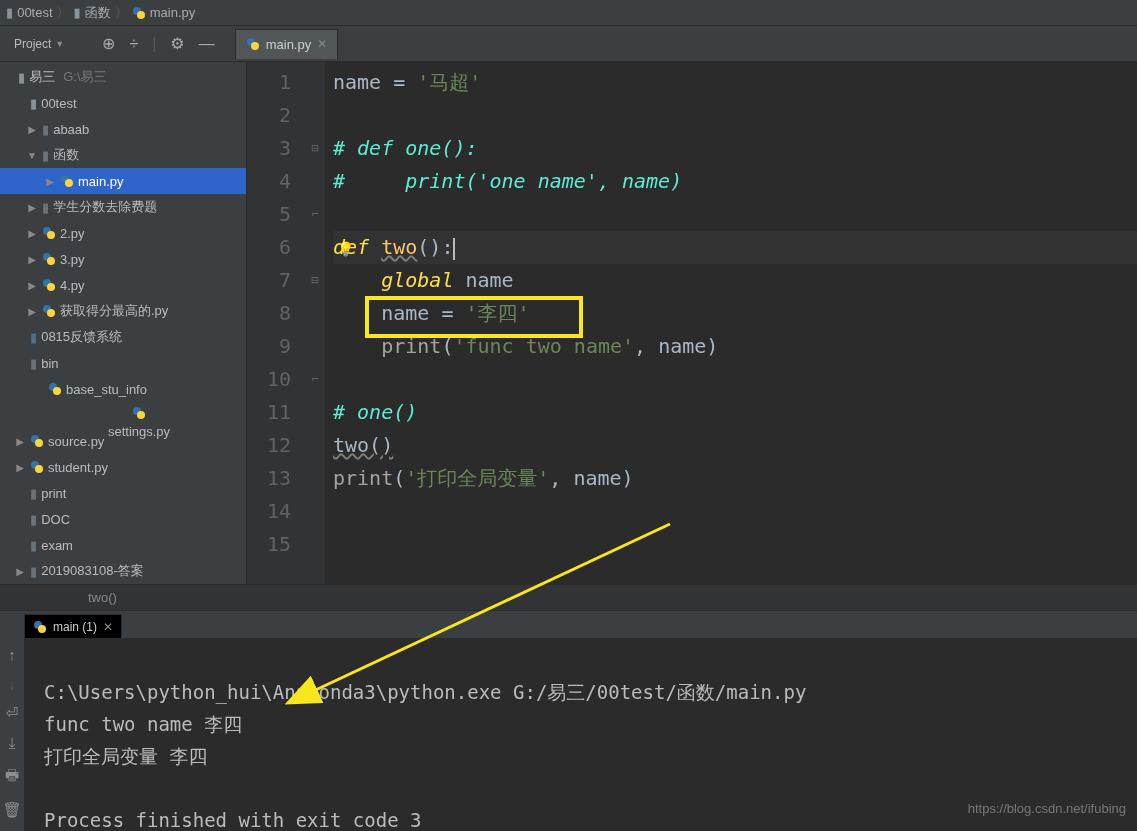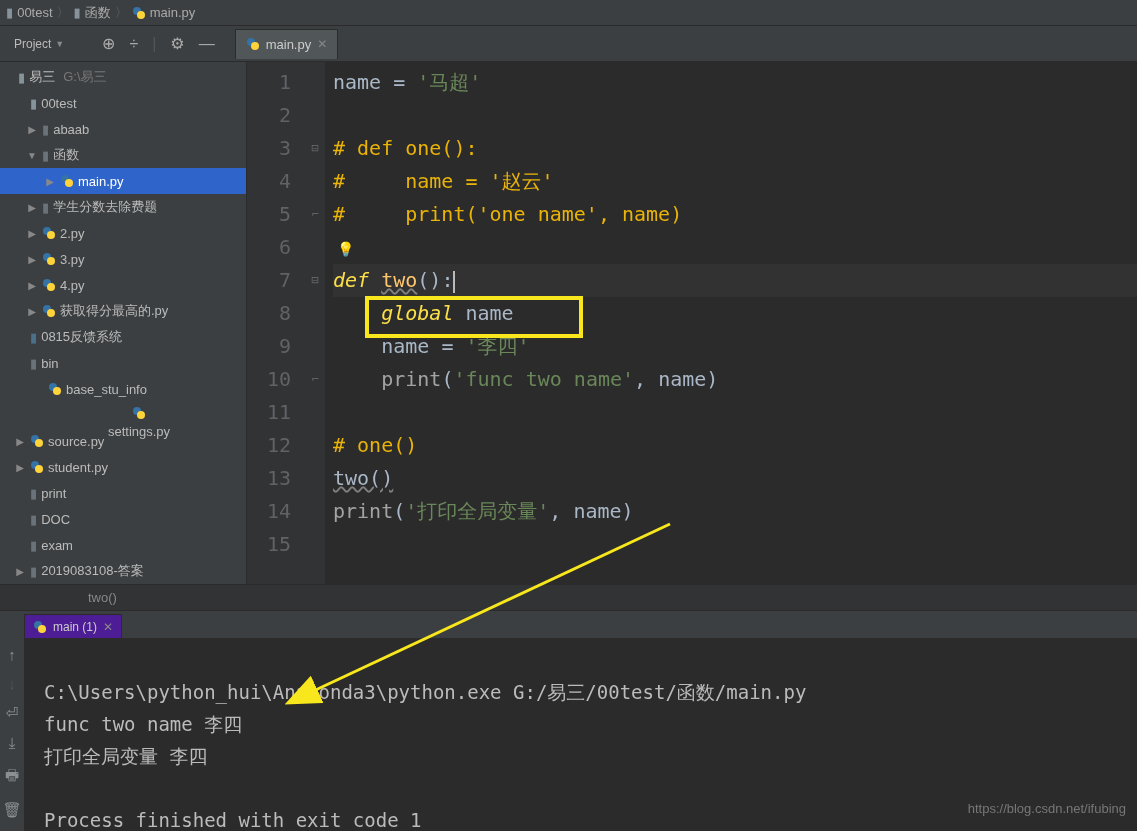--- a/index.html
+++ b/index.html
@@ -130,21 +130,21 @@
 .code {
   flex: 1;
   padding: 4px 0 0 8px;
   color: #a9b7c6;
   position: relative;
 }
 .code .line { height: 33px; white-space: pre; }
 .code .line.hl { background: #323232; }
 .kw { color: #fde047; font-style: italic; }
 .str { color: #6a8759; }
-.com { color: #eab308; }
+.com { color: #5eead4; font-style: italic; }
 .fn { color: #ffc66d; }
 .builtin { color: #a3a3a3; }
 .underline { text-decoration: underline wavy #808080; }
 .bulb { color: #f0a732; font-size:14px; position:absolute; left:12px; top:171px;}
 .highlight-box {
   position: absolute;
   border: 4px solid #f8e71c;
   pointer-events:none;
 }
 .cursor-caret { border-left: 2px solid #bbb; display:inline-block; height:22px; vertical-align:middle;}
@@ -160,21 +160,21 @@
 }
 .terminal-tabs {
   height: 28px;
   background: #3c3f41;
   display: flex;
   align-items: flex-end;
   padding-left: 24px;
   border-top: 1px solid #2b2b2b;
 }
 .term-tab {
-  background: #4c1d95;
+  background: #000000;
   border: 1px solid #2b2b2b;
   border-bottom: none;
   height: 24px;
   display: flex;
   align-items: center;
   padding: 0 8px;
   gap: 6px;
   color: #ccc;
   font-size: 12px;
 }
@@ -431,21 +431,20 @@
         <div></div>
         <div></div>
         <div></div>
         <div></div>
     </div>
     <div class="code">
       <span class="bulb">💡</span>
       <div class="line"><span>name = </span><span class="str">'马超'</span></div>
       <div class="line"></div>
       <div class="line"><span class="com"># def one():</span></div>
-      <div class="line"><span class="com">#     name = '赵云'</span></div>
       <div class="line"><span class="com">#     print('one name', name)</span></div>
       <div class="line"></div>
       <div class="line hl"><span class="kw">def </span><span class="fn underline">two</span><span>():</span><span class="cursor-caret"></span></div>
       <div class="line">    <span class="kw">global</span><span> name</span></div>
       <div class="line">    <span>name = </span><span class="str">'李四'</span></div>
       <div class="line">    <span class="builtin">print</span><span>(</span><span class="str">'func two name'</span><span>, name)</span></div>
       <div class="line"></div>
       <div class="line"><span class="com"># one()</span></div>
       <div class="line"><span class="underline">two()</span></div>
       <div class="line"><span class="builtin">print</span><span>(</span><span class="str">'打印全局变量'</span><span>, name)</span></div>
@@ -478,21 +477,21 @@
     <span>⏎</span>
     <span>⤓</span>
     <span>🖶</span>
     <span>🗑</span>
   </div>
   <div class="term-body">
 <span>C:\Users\python_hui\Anaconda3\python.exe G:/易三/00test/函数/main.py</span>
 <span>func two name 李四</span>
 <span>打印全局变量 李四</span>
 <span></span>
-<span>Process finished with exit code 1</span>
+<span>Process finished with exit code 3</span>
     <div class="watermark">https://blog.csdn.net/ifubing</div>
   </div>
 </div>
 
 <svg class="arrow-svg" style="left:0;top:0;" width="1137" height="831">
   <defs>
     <marker id="arrowhead" markerWidth="12" markerHeight="10" refX="10" refY="5" orient="auto">
       <polygon points="0 0, 12 5, 0 10" fill="#f8e71c"></polygon>
     </marker>
   </defs>

